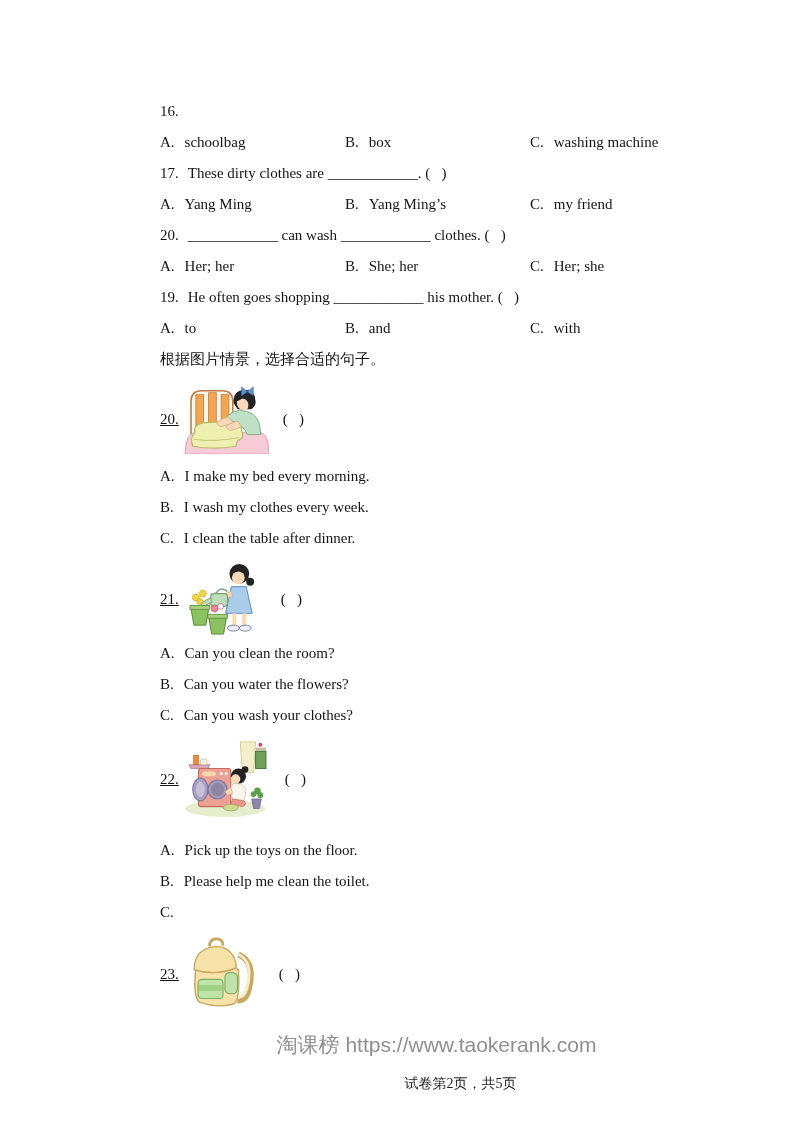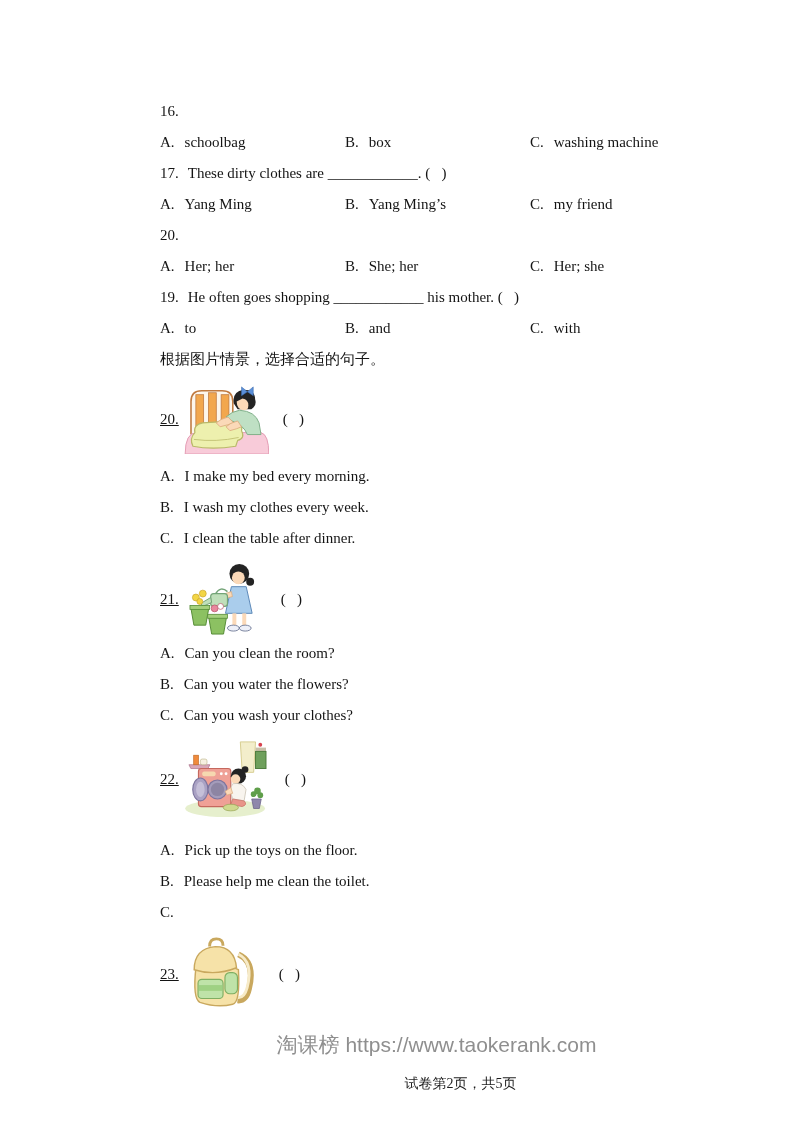--- a/index.html
+++ b/index.html
@@ -81,20 +81,21 @@
           <span>Yang Ming’s</span>
         </div>
       <div class="opt col-c">
           <span class="olabel">C.</span>
           <span>my friend</span>
         </div>
     </div>
 
     <div class="line">
       <span class="qnum">20.</span>
+        <span>____________ can wash ____________ clothes. (&nbsp;&nbsp;&nbsp;)</span>
     </div>
     <div class="opts">
       <div class="opt col-a">
           <span class="olabel">A.</span>
           <span>Her; her</span>
         </div>
       <div class="opt col-b">
           <span class="olabel">B.</span>
           <span>She; her</span>
         </div>

